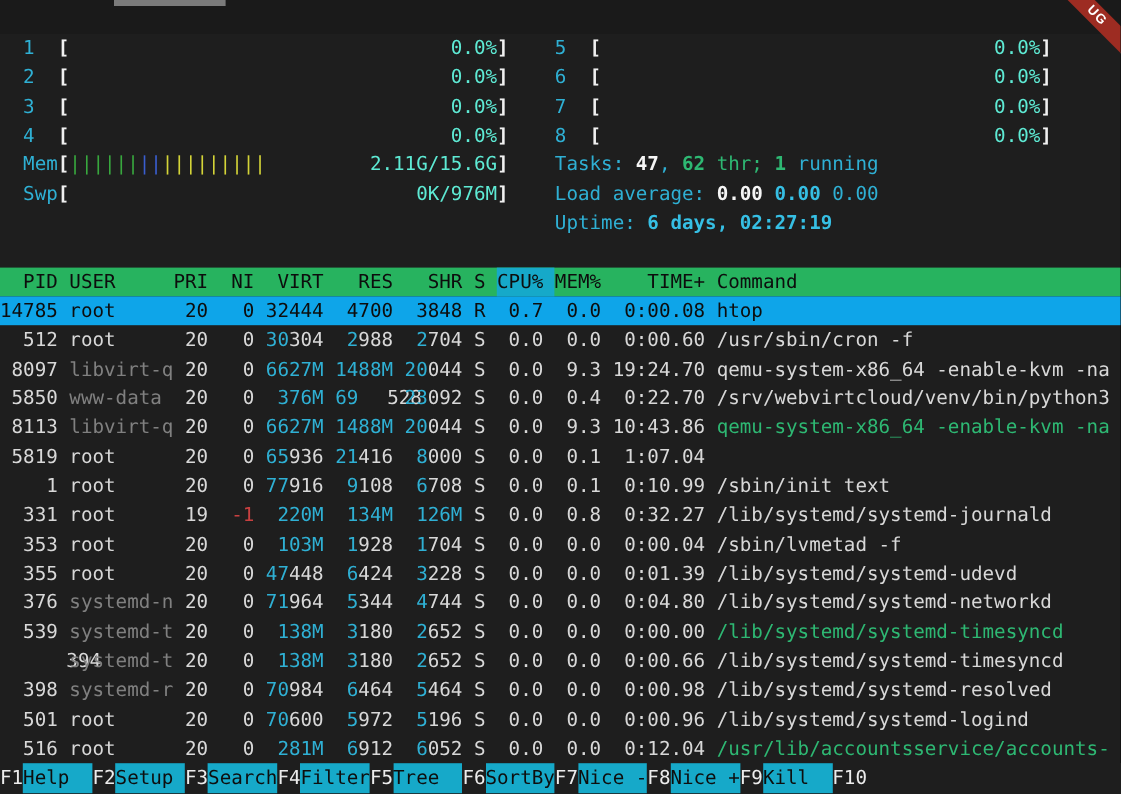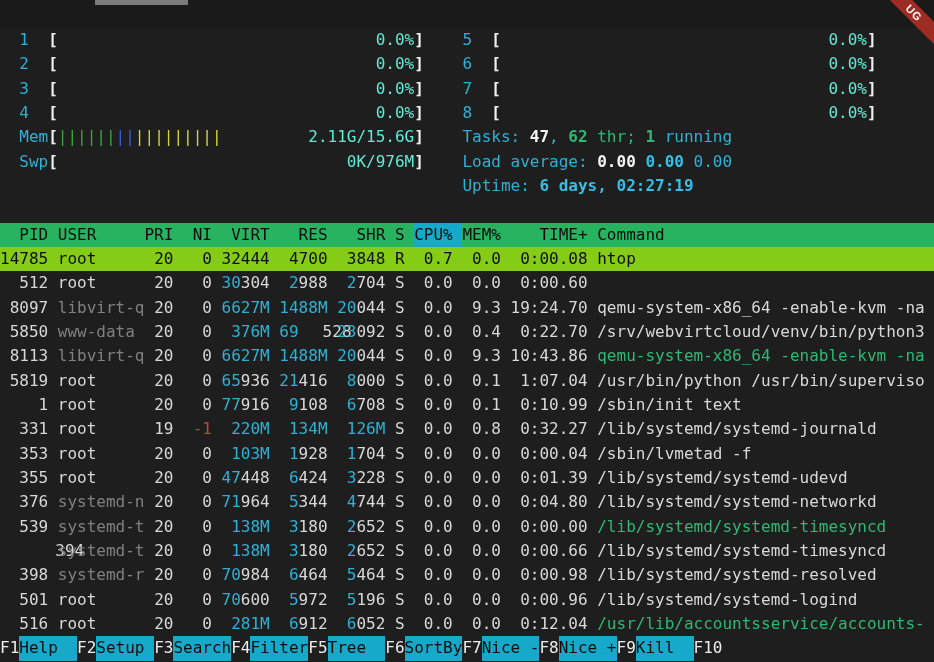--- a/index.html
+++ b/index.html
@@ -35,21 +35,21 @@
   .green{color:#2eb873}
   .bgreen{color:#2eb873;font-weight:bold}
   .red{color:#c84040}
   .pgreen{color:#38a83e}
   .pblue{color:#3a5ecf}
   .pyellow{color:#d4d438}
 
   .hdr{background:#27b35f;}
   .hdr span{color:#0d0d0d;}
   .sortbg{background:#16a9c9;}
-  .sel{background:#84cc16;}
+  .sel{background:#0ea5e9;}
   .sel span{color:#0d0d0d !important;font-weight:normal !important;}
 
   #fkeys{
     position:absolute;left:0;top:636.3px;width:100%;height:var(--lh);
     display:flex;line-height:var(--lh);
   }
   .fkk{color:#ececec;white-space:pre;}
   .fkl{background:#16a9c9;color:#0e0e0e;white-space:pre;}
 </style>
 </head>
@@ -185,20 +185,21 @@
         <span class="cyan" style="left: 23ch;">30</span>
         <span class="wt" style="left: 25ch;">304</span>
         <span class="cyan" style="left: 30ch;">2</span>
         <span class="wt" style="left: 31ch;">988</span>
         <span class="cyan" style="left: 36ch;">2</span>
         <span class="wt" style="left: 37ch;">704</span>
         <span class="wt" style="left: 41ch;">S</span>
         <span class="wt" style="left: 44ch;">0.0</span>
         <span class="wt" style="left: 49ch;">0.0</span>
         <span class="wt" style="left: 54ch;">0:00.60</span>
+        <span class="wt" style="left: 62ch;">/usr/sbin/cron -f</span>
       </div>
       <div class="tl">
         <span class="wt" style="left: 1ch;">8097</span>
         <span class="dim" style="left: 6ch;">libvirt-q</span>
         <span class="wt" style="left: 16ch;">20</span>
         <span class="wt" style="left: 21ch;">0</span>
         <span class="cyan" style="left: 23ch;">6627M</span>
         <span class="cyan" style="left: 29ch;">1488M</span>
         <span class="cyan" style="left: 35ch;">20</span>
         <span class="wt" style="left: 37ch;">044</span>
@@ -247,21 +248,20 @@
         <span class="cyan" style="left: 23ch;">65</span>
         <span class="wt" style="left: 25ch;">936</span>
         <span class="cyan" style="left: 29ch;">21</span>
         <span class="wt" style="left: 31ch;">416</span>
         <span class="cyan" style="left: 36ch;">8</span>
         <span class="wt" style="left: 37ch;">000</span>
         <span class="wt" style="left: 41ch;">S</span>
         <span class="wt" style="left: 44ch;">0.0</span>
         <span class="wt" style="left: 49ch;">0.1</span>
         <span class="wt" style="left: 54ch;">1:07.04</span>
-        <span class="wt" style="left: 62ch;">/usr/bin/python /usr/bin/superviso</span>
       </div>
       <div class="tl">
         <span class="wt" style="left: 4ch;">1</span>
         <span class="wt" style="left: 6ch;">root</span>
         <span class="wt" style="left: 16ch;">20</span>
         <span class="wt" style="left: 21ch;">0</span>
         <span class="cyan" style="left: 23ch;">77</span>
         <span class="wt" style="left: 25ch;">916</span>
         <span class="cyan" style="left: 30ch;">9</span>
         <span class="wt" style="left: 31ch;">108</span>

